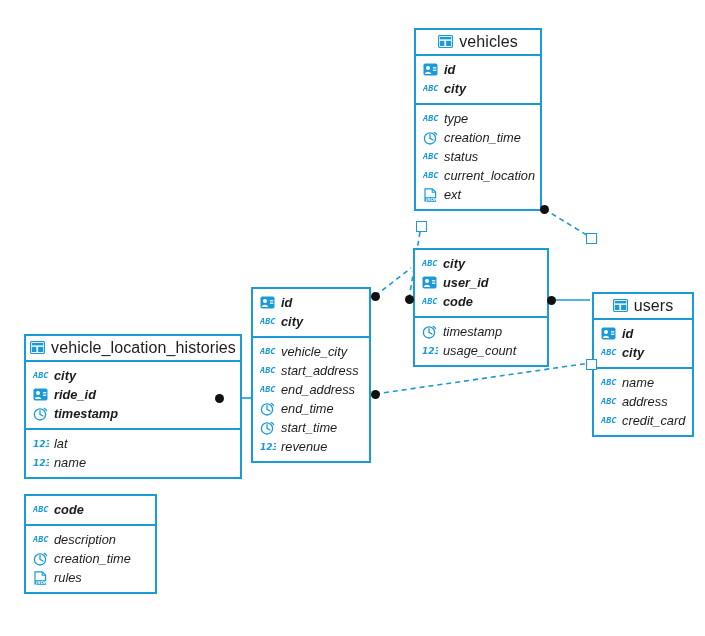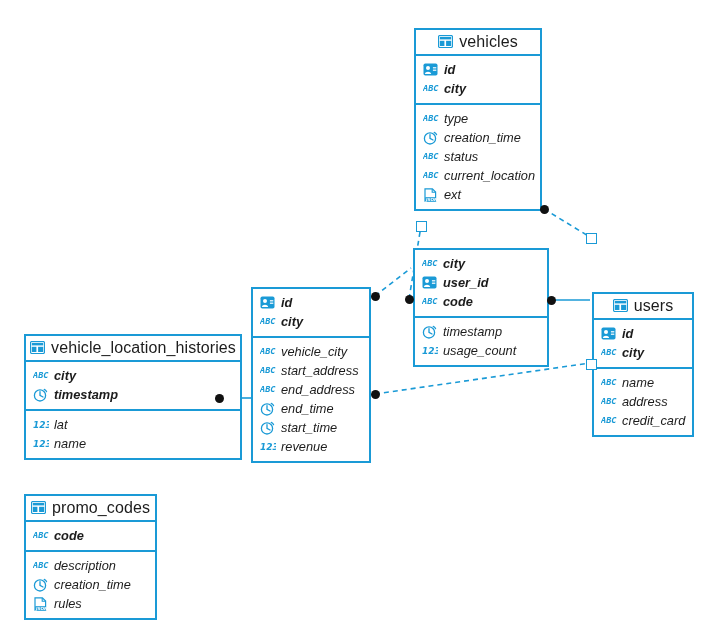--- a/index.html
+++ b/index.html
@@ -339,20 +339,32 @@
         <div class="col-row pk-col">
           <span class="ico">
             <svg width="16" height="12" viewBox="0 0 16 12">
               <text x="0" y="9.4" font-family="DejaVu Sans Mono, monospace" font-size="8.6" font-weight="bold" fill="#1a9ad6">ABC</text>
             </svg>
           </span>
           <span class="col-name">city</span>
         </div>
         <div class="col-row pk-col">
           <span class="ico">
+            <svg width="15" height="13" viewBox="0 0 15 13">
+              <rect x="0.5" y="0.5" width="14" height="12" rx="1.8" fill="#1a9ad6"></rect>
+              <circle cx="5" cy="5" r="2" fill="#ffffff"></circle>
+              <path d="M1.8 11 C2.4 7.9 7.6 7.9 8.2 11 Z" fill="#ffffff"></path>
+              <rect x="9.9" y="4.2" width="3.4" height="1.2" fill="#ffffff"></rect>
+              <rect x="9.9" y="6.6" width="3.4" height="1.2" fill="#ffffff"></rect>
+            </svg>
+          </span>
+          <span class="col-name">ride_id</span>
+        </div>
+        <div class="col-row pk-col">
+          <span class="ico">
             <svg width="15" height="14" viewBox="0 0 15 14">
               <circle cx="7" cy="7.4" r="5.6" fill="none" stroke="#1a9ad6" stroke-width="1.3"></circle>
               <path d="M7 3.6 L7 7.4 L10 9" fill="none" stroke="#1a9ad6" stroke-width="1.3" stroke-linecap="round"></path>
               <path d="M11.2 1.4 a5 5 0 0 1 2.4 2.2" fill="none" stroke="#1a9ad6" stroke-width="1.2" stroke-linecap="round"></path>
             </svg>
           </span>
           <span class="col-name">timestamp</span>
         </div>
       </div>
       <div class="col-section">
@@ -368,31 +380,20 @@
           <span class="ico">
             <svg width="16" height="12" viewBox="0 0 16 12">
               <text x="0" y="9.6" font-family="DejaVu Sans, sans-serif" font-size="9" font-weight="bold" fill="#1a9ad6">123</text>
             </svg>
           </span>
           <span class="col-name">name</span>
         </div>
       </div>
     </div>
     <div class="table-node" style="left: 24px; top: 494px; width: 133px;">
-      <div class="tbl-header">
-        <span class="ico">
-          <svg width="15" height="13" viewBox="0 0 15 13">
-            <rect x="0.5" y="0.5" width="14" height="12" rx="1.5" fill="none" stroke="#1a9ad6" stroke-width="1.2"></rect>
-            <rect x="1.8" y="1.8" width="11.4" height="2.6" fill="#1a9ad6"></rect>
-            <rect x="1.8" y="5.8" width="4.6" height="5.2" fill="#1a9ad6"></rect>
-            <rect x="8.1" y="5.8" width="5.1" height="5.2" fill="#1a9ad6"></rect>
-          </svg>
-        </span>
-        <span class="tbl-title">promo_codes</span>
-      </div>
       <div class="col-section pk">
         <div class="col-row pk-col">
           <span class="ico">
             <svg width="16" height="12" viewBox="0 0 16 12">
               <text x="0" y="9.4" font-family="DejaVu Sans Mono, monospace" font-size="8.6" font-weight="bold" fill="#1a9ad6">ABC</text>
             </svg>
           </span>
           <span class="col-name">code</span>
         </div>
       </div>

